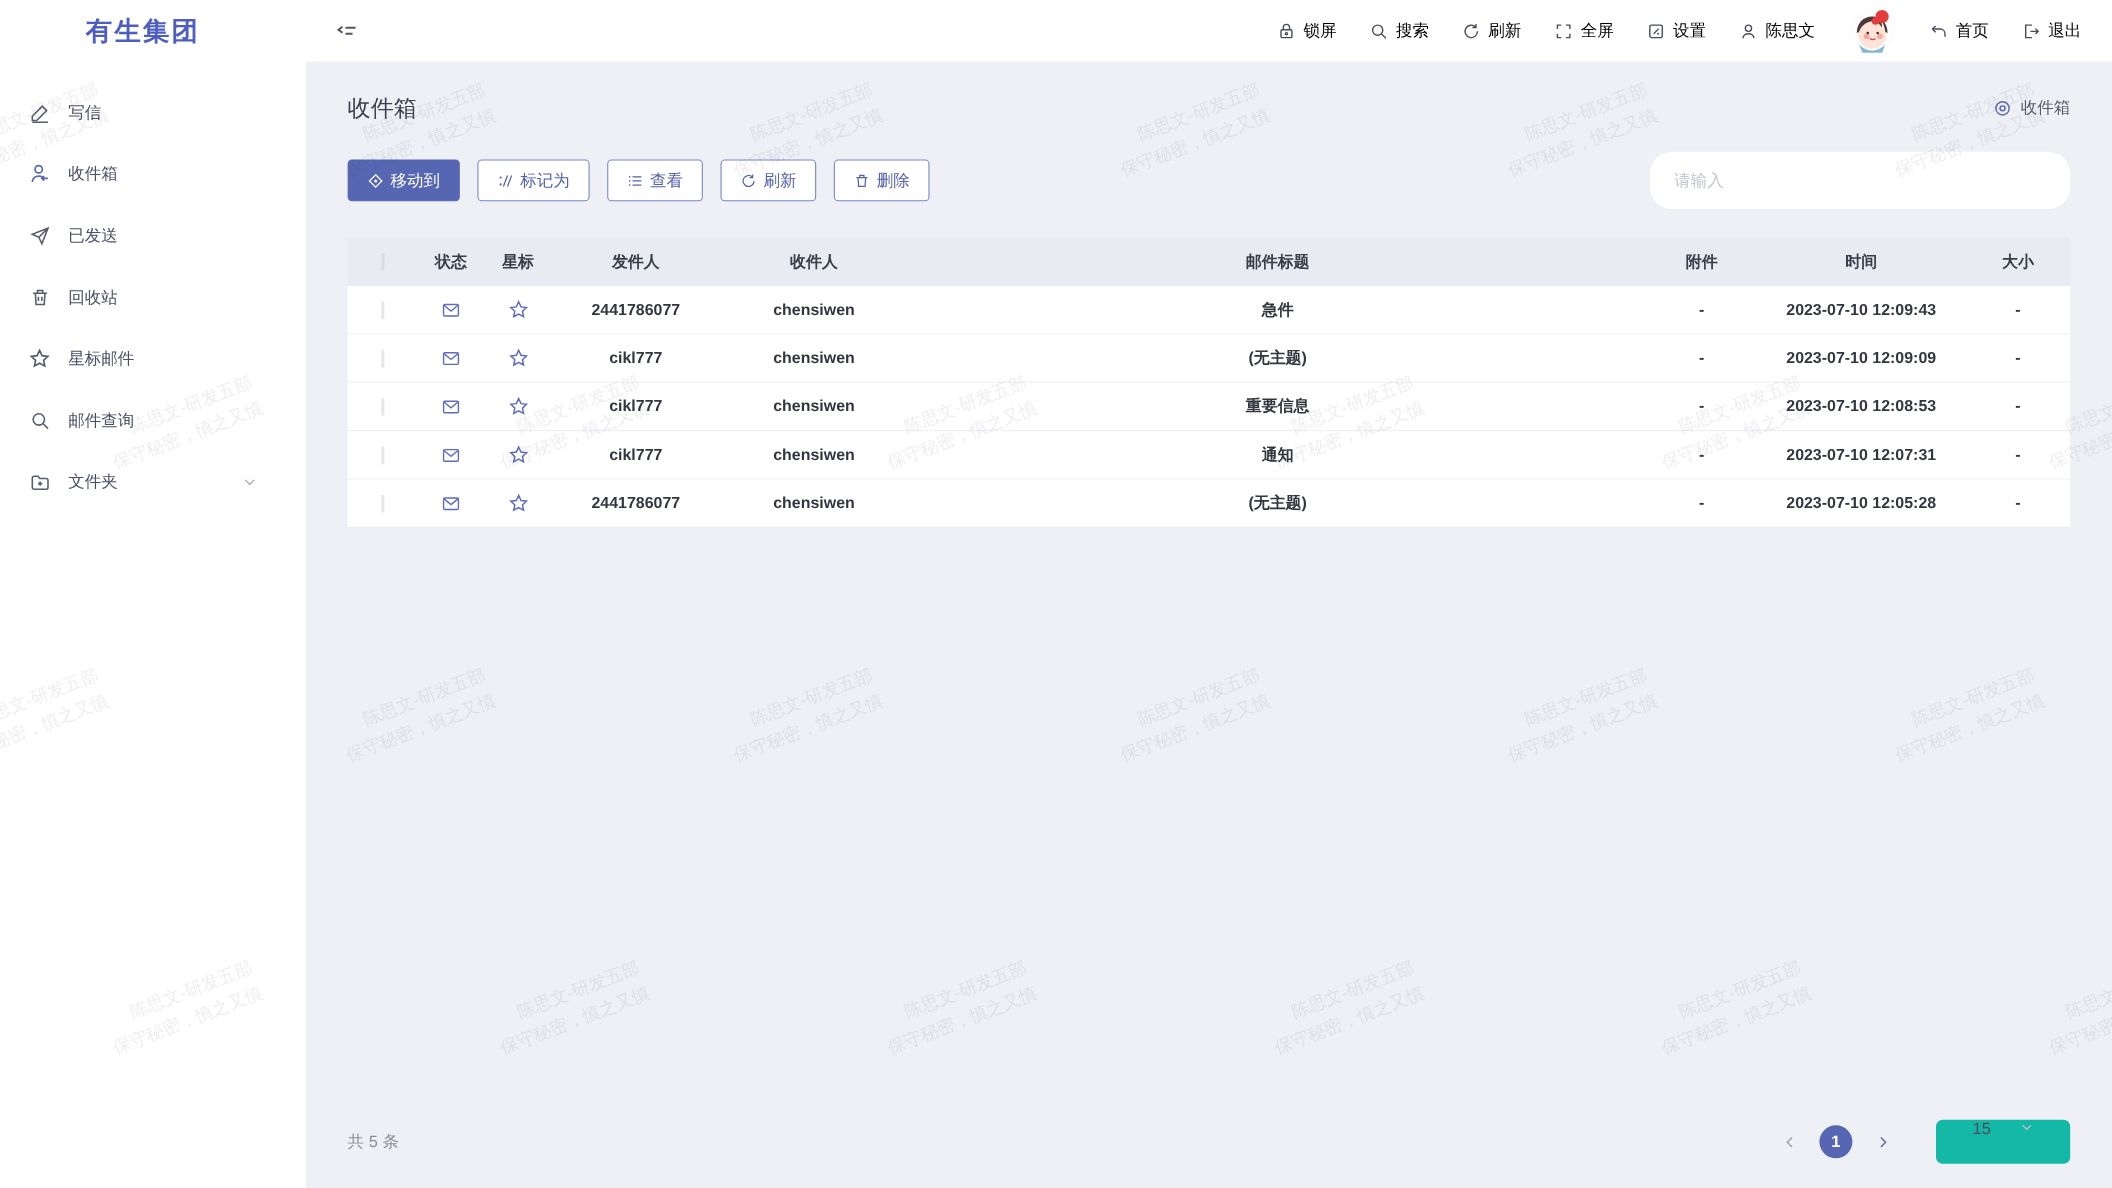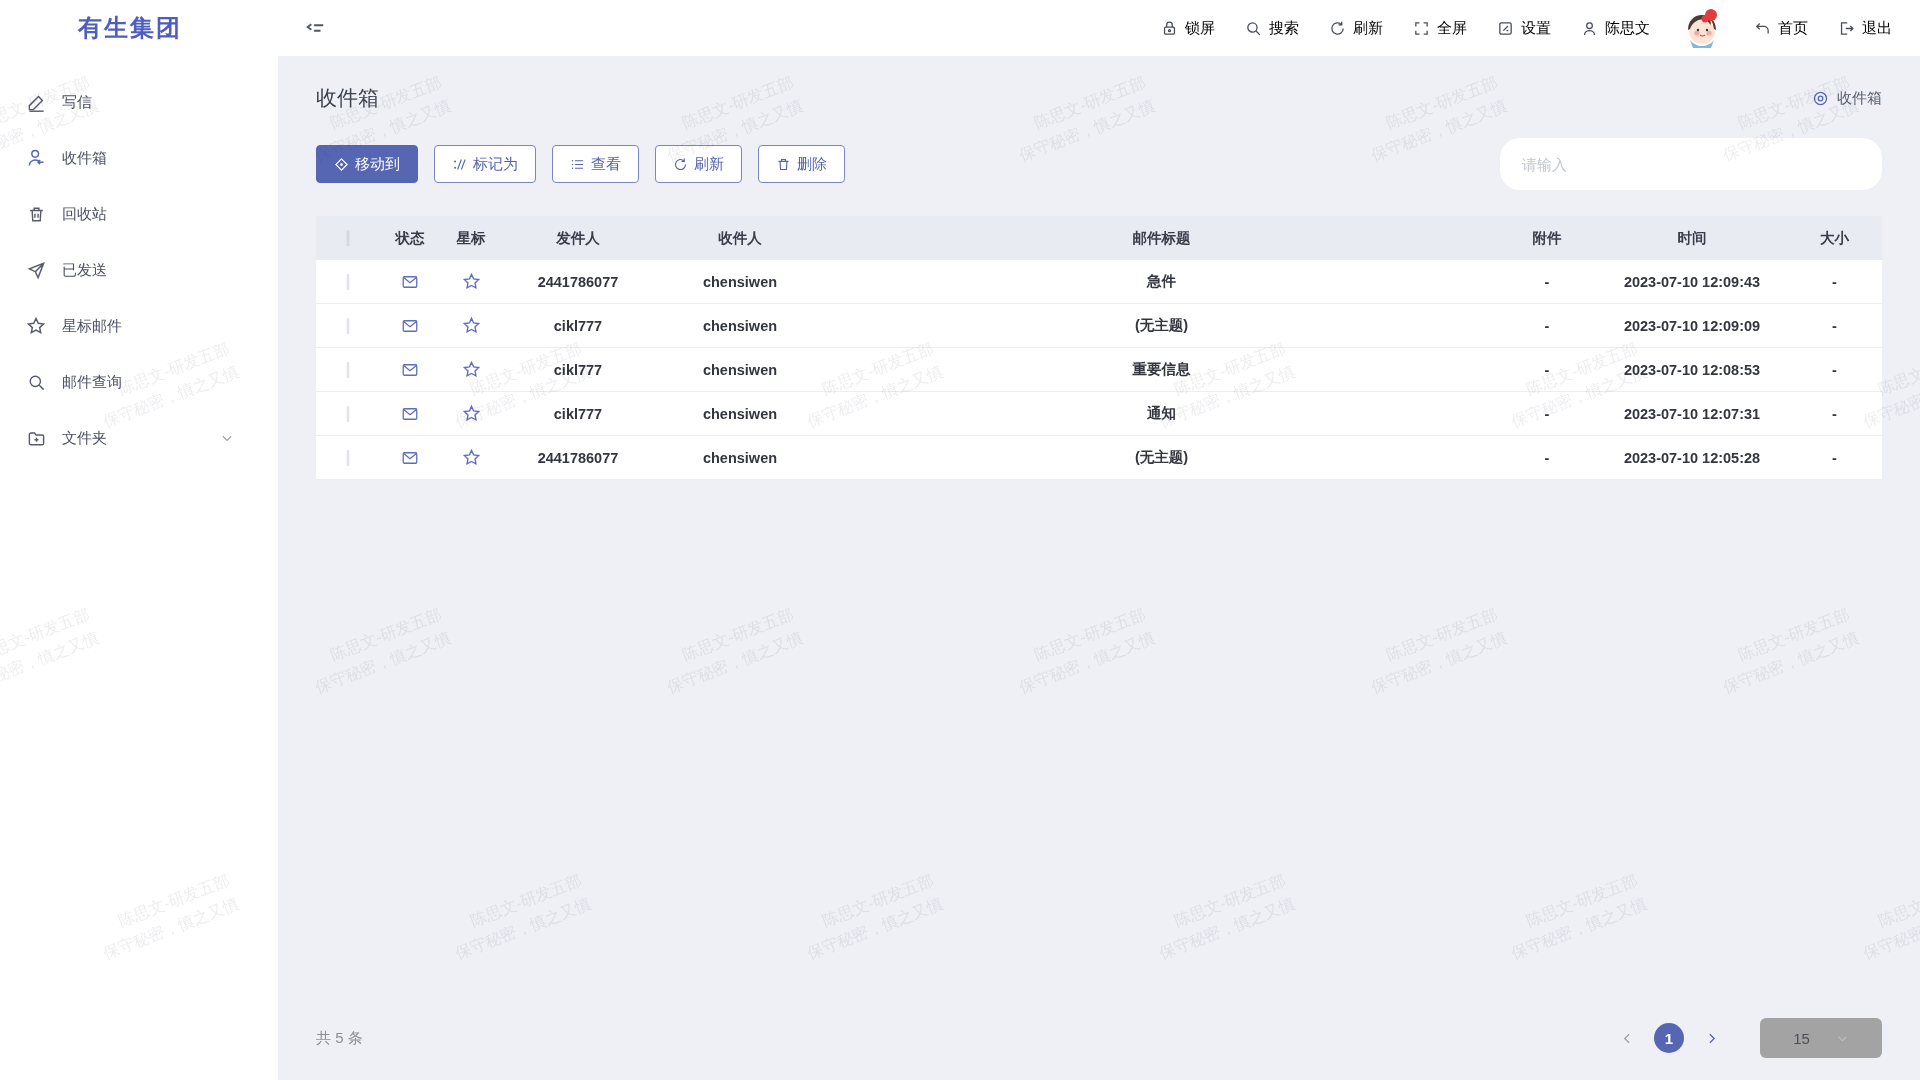--- a/index.html
+++ b/index.html
@@ -52,21 +52,21 @@
   .icon-ind { color:#5d6cbb; display:inline-flex; vertical-align:middle; cursor:pointer; }
 
   
   .footer { margin-top:auto; display:flex; align-items:center; justify-content:space-between; padding-top:14px; }
   .total-count { font-size:15px; color:#8a8f99; }
   .pager { display:flex; align-items:center; gap:14px; }
   .pg-btn { width:26px; height:26px; display:flex; align-items:center; justify-content:center; cursor:pointer; font-size:15px; }
   .pg-prev { color:#9aa0ad; }
   .pg-next { color:#5766b2; }
   .pg-current { width:30px; height:30px; border-radius:50%; background:#5766b2; color:#fff; font-size:15px; font-weight:700; display:flex; align-items:center; justify-content:center; cursor:pointer; }
-  .page-size { margin-left:22px; width:122px; height:40px; background:#a3a3a3; border-radius:6px; display:flex; align-items:center; justify-content:center; gap:26px; font-size:15px; color:#4a4f5a; cursor:pointer; }
+  .page-size { margin-left:22px; width:122px; height:40px; background:#14b8a6; border-radius:6px; display:flex; justify-content:center; gap:26px; font-size:15px; color:#4a4f5a; cursor:pointer; }
   .page-size .chev { color:#b9bec8; }
 
   
   .wm-layer { position:absolute; left:0; top:56px; right:0; bottom:0; pointer-events:none; overflow:hidden; z-index:5; }
   .wm { position:absolute; transform:rotate(-21deg); color:rgba(55,60,85,.09); font-size:16px; line-height:1.55; white-space:nowrap; }
   .wm .l2 { margin-left:-26px; }
 
   svg { display:block; }
 </style>
 </head>
@@ -96,34 +96,34 @@
               <path d="M21 17h-6M17 14.5L14.5 17l2.5 2.5"></path>
             </svg>
         </span>
         <span>收件箱</span>
       </div>
 
 
       <div class="nav-item">
         <span class="nicon">
           <svg width="19" height="19" viewBox="0 0 24 24" fill="none" stroke="currentColor" stroke-width="1.8">
+              <path d="M21 3L10.5 13.5M21 3l-7 18-3.5-7.5L3 10l18-7z"></path>
+            </svg>
+        </span>
+        <span>已发送</span>
+      </div>
+
+      <div class="nav-item">
+        <span class="nicon">
+          <svg width="19" height="19" viewBox="0 0 24 24" fill="none" stroke="currentColor" stroke-width="1.8">
               <path d="M4 7h16M9 7V4h6v3M6.5 7l.8 13h9.4l.8-13"></path>
               <path d="M10 11v5M14 11v5"></path>
             </svg>
         </span>
         <span>回收站</span>
-      </div>
-
-      <div class="nav-item">
-        <span class="nicon">
-          <svg width="19" height="19" viewBox="0 0 24 24" fill="none" stroke="currentColor" stroke-width="1.8">
-              <path d="M21 3L10.5 13.5M21 3l-7 18-3.5-7.5L3 10l18-7z"></path>
-            </svg>
-        </span>
-        <span>已发送</span>
       </div>
 
       <div class="nav-item">
         <span class="nicon">
           <svg width="20" height="20" viewBox="0 0 24 24" fill="none" stroke="currentColor" stroke-width="1.8">
               <path d="M12 3l2.7 5.8 6.3.8-4.6 4.3 1.2 6.1L12 17l-5.6 3 1.2-6.1L3 9.6l6.3-.8L12 3z"></path>
             </svg>
         </span>
         <span>星标邮件</span>
       </div>

